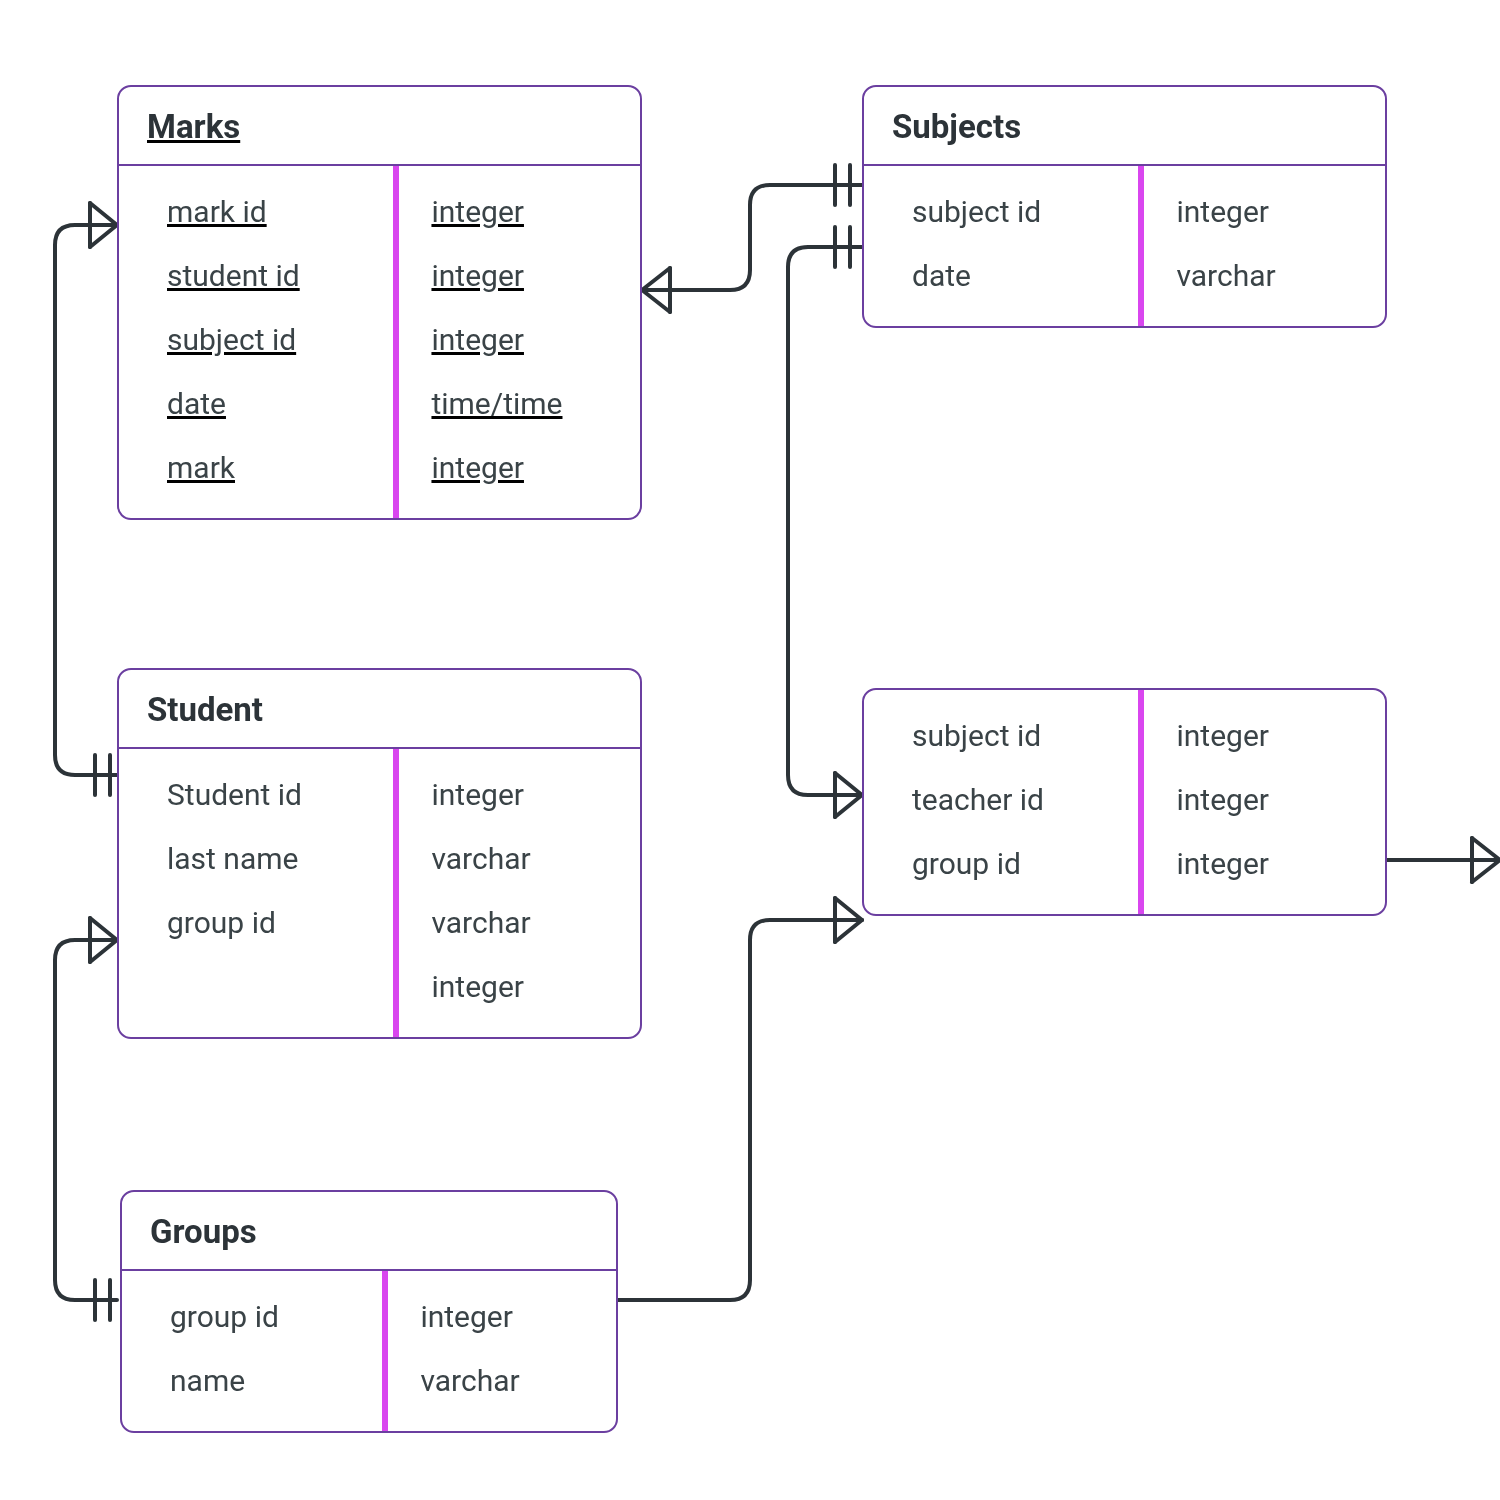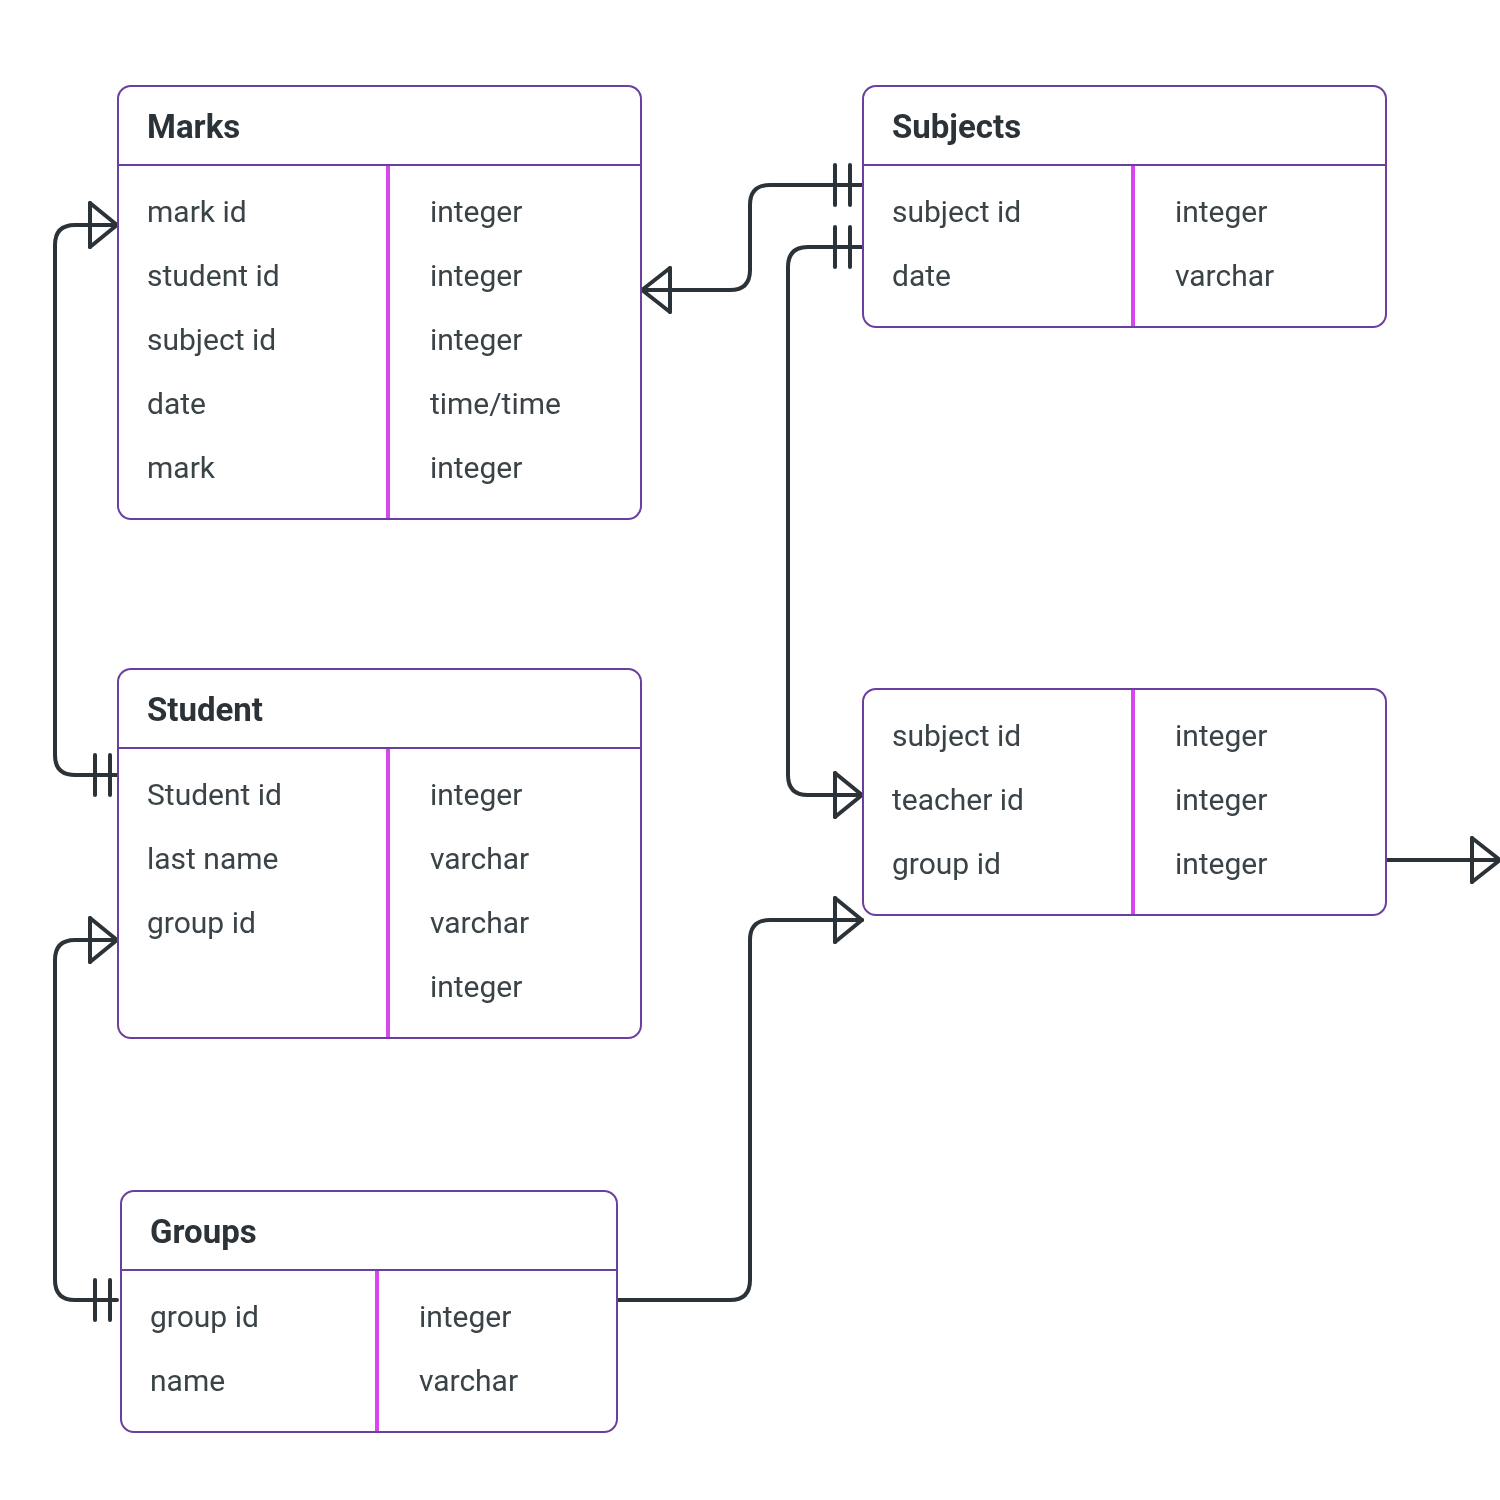--- a/index.html
+++ b/index.html
@@ -25,26 +25,27 @@
     padding: 20px 28px 18px 28px;
     border-bottom: 2px solid #6b3fa0;
   }
   .entity-body {
     display: flex;
   }
   .col {
     padding: 14px 20px 18px 28px;
   }
   .col-left {
-    border-right: 4px solid #d946ef;
+    border-right: 6px solid #d946ef;
     width: 52%;
+    margin-left: 20px;
   }
   .col-right {
     width: 48%;
-    padding-left: 40px;
+    padding-left: 32px;
     border-radius: 16px;
   }
   .cell {
     font-size: 30px;
     color: #3a4347;
     line-height: 64px;
     white-space: nowrap;
   }
   svg.connectors {
     position: absolute;
@@ -111,21 +112,21 @@
   <line x1="862" y1="920" x2="835" y2="898"></line>
   <line x1="862" y1="920" x2="835" y2="942"></line>
   <line x1="835" y1="898" x2="835" y2="942"></line>
 
   <path d="M 1387 860 L 1500 860"></path>
   <line x1="1500" y1="860" x2="1472" y2="838"></line>
   <line x1="1500" y1="860" x2="1472" y2="882"></line>
   <line x1="1472" y1="838" x2="1472" y2="882"></line>
 </svg>
 
-<div class="entity" style="left:117px; top:85px; width:525px;">
+<div class="entity" style="left:117px; top:85px; width:525px;text-decoration:underline;">
   <div class="entity-header">Marks</div>
   <div class="entity-body">
     <div class="col col-left">
       <div class="cell">mark id</div>
       <div class="cell">student id</div>
       <div class="cell">subject id</div>
       <div class="cell">date</div>
       <div class="cell">mark</div>
     </div>
     <div class="col col-right">

